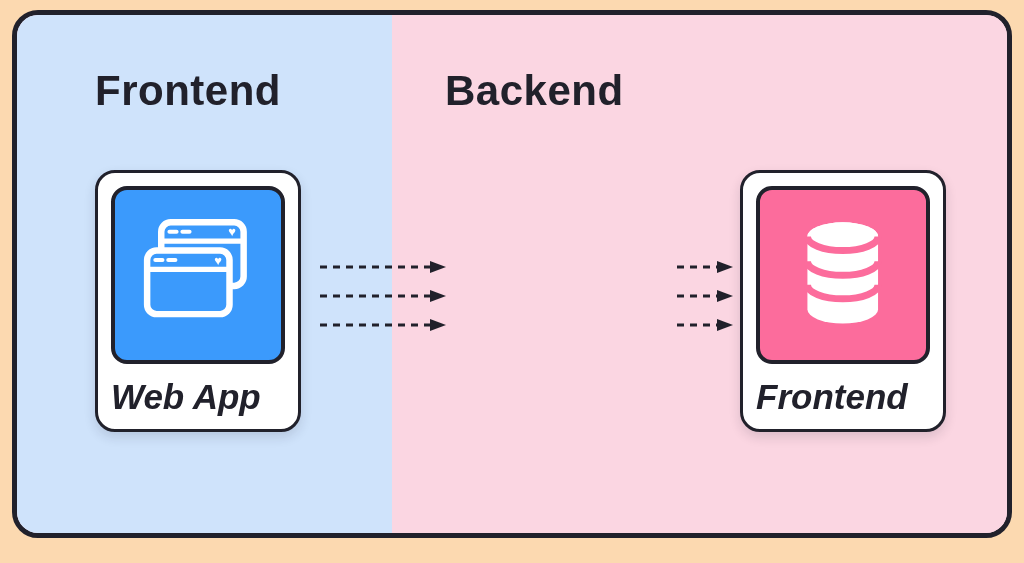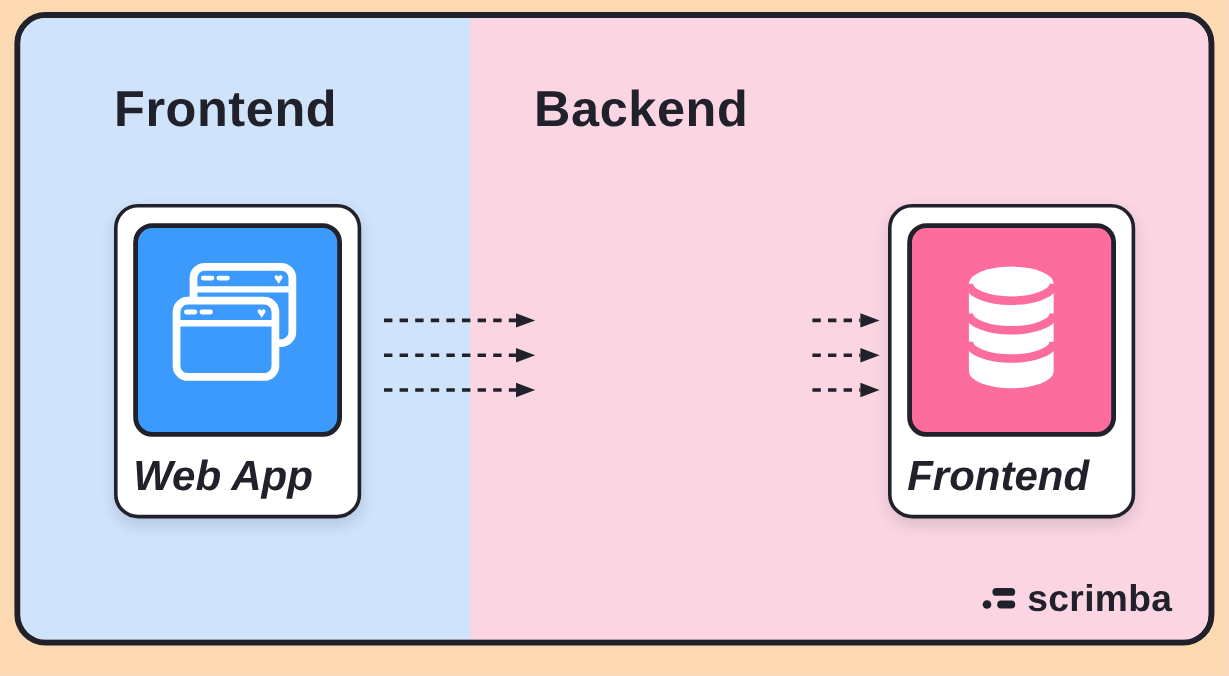--- a/index.html
+++ b/index.html
@@ -122,24 +122,14 @@
     <svg width="60" height="14" viewBox="0 0 60 14">
       <line x1="2" y1="7" x2="42" y2="7" stroke="#21212b" stroke-width="3" stroke-dasharray="7 6"></line>
       <path d="M42,1 L58,7 L42,13 Z" fill="#21212b"></path>
     </svg>
     <svg width="60" height="14" viewBox="0 0 60 14">
       <line x1="2" y1="7" x2="42" y2="7" stroke="#21212b" stroke-width="3" stroke-dasharray="7 6"></line>
       <path d="M42,1 L58,7 L42,13 Z" fill="#21212b"></path>
     </svg>
   </div>
 
-  <div class="logo">
-    <span style="display:inline-flex;">
-      <svg width="30" height="24" viewBox="0 0 30 24">
-        <rect x="9" y="3" width="19" height="6.5" rx="3.25" fill="#21212b"></rect>
-        <rect x="13" y="13.5" width="15" height="6.5" rx="3.25" fill="#21212b"></rect>
-        <circle cx="4.5" cy="16.75" r="3.6" fill="#21212b"></circle>
-      </svg>
-    </span>
-    <span class="logo-text">scrimba</span>
-  </div>
 
 </div>
 
 </body></html>

